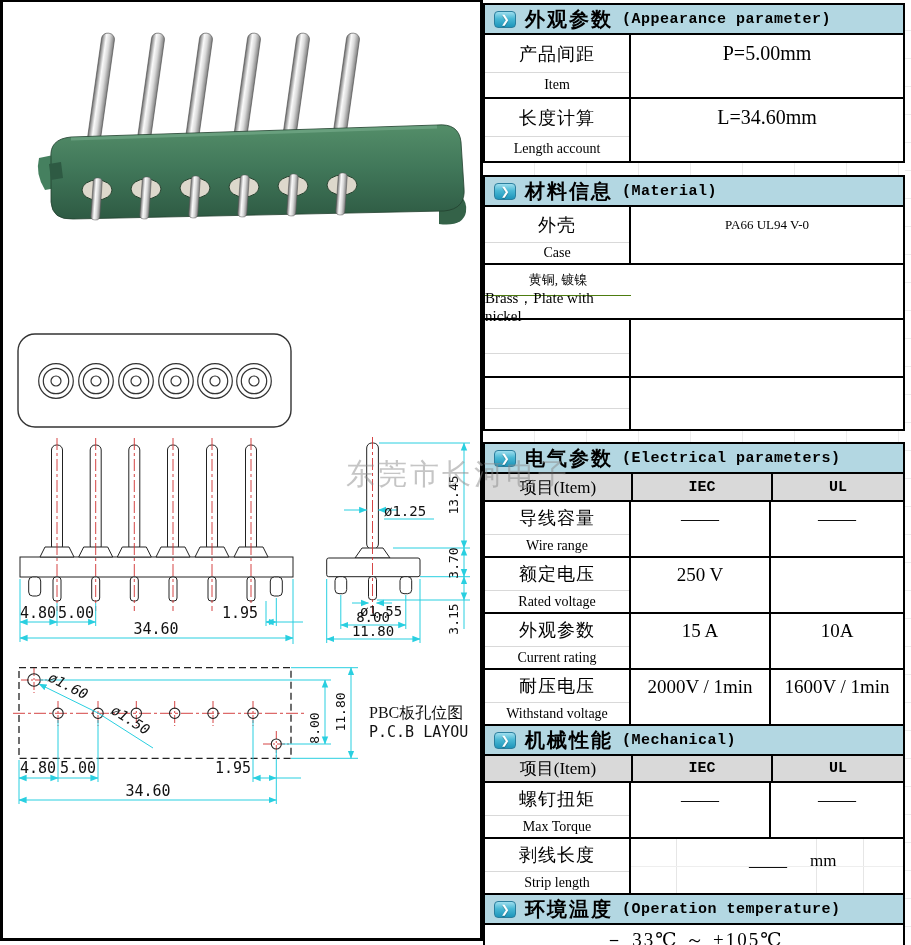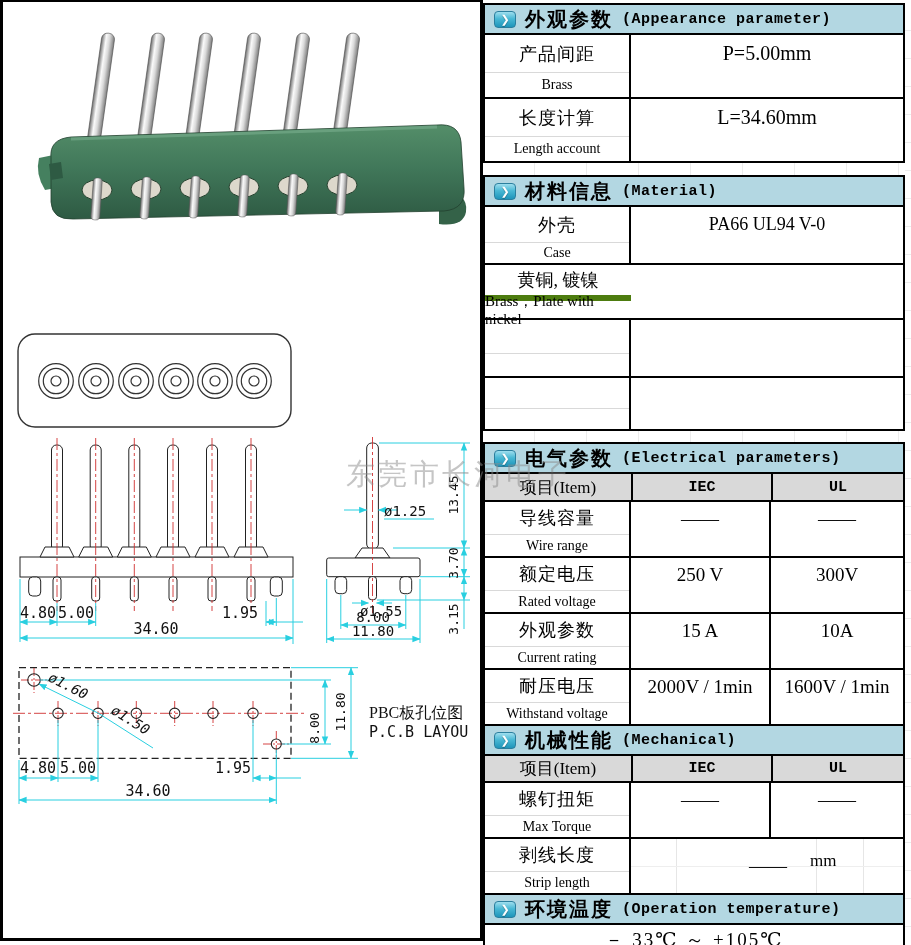--- a/index.html
+++ b/index.html
@@ -38,24 +38,24 @@
 
   .rowpair { display:grid; grid-template-columns:146px 1fr; }
   .rowpair + .rowpair { border-top:2px solid #000; }
   .rowpair .lbl { border-right:2px solid #000; text-align:center; }
   .zh-l { height:35px; display:flex; align-items:center; justify-content:center;
           font-size:18px; letter-spacing:1px; }
   .en-l { height:22px; display:flex; align-items:center; justify-content:center;
           font-size:14px; border-top:1px solid #d9d9d9; }
   .tall .zh-l { height:37px; } .tall .en-l { height:25px; }
   .val { position:relative; }
-  .v-main { height:35px; display:flex; align-items:center; justify-content:center; font-size:18px; }
+  .v-main { height:35px; display:flex; align-items:center; justify-content:center; font-size:13px; }
   .tall .v-main { height:37px; font-size:20px; }
   .v-sub  { height:22px; display:flex; align-items:center; justify-content:center;
-            font-size:15px; border-top:6px solid #4d7c0f; }
+            font-size:15px; border-top:1px solid #4d7c0f; }
 
   .r3 .val3 { display:grid; grid-template-columns:140px 1fr; }
   .r3 .val3 .c { display:flex; align-items:flex-start; justify-content:center; }
   .r3 .val3 .c .t { height:33px; display:flex; align-items:center; font-size:19px; }
   .r3 .val3 .c2 { border-right:2px solid #000; }
 
   .gridhead { display:grid; grid-template-columns:146px 140px 1fr; background:#d9d9d9;
               border-bottom:2px solid #000; height:28px; }
   .gridhead .gc { display:flex; align-items:center; justify-content:center; }
   .gridhead .gc + .gc { border-left:2px solid #000; }
@@ -346,21 +346,21 @@
 
     <div class="sect">
       <div class="sec-h">
         <span class="ico">❯</span>
         <span class="zh">外观参数</span>
         <span class="en">(Appearance parameter)</span>
       </div>
       <div class="rowpair tall">
         <div class="lbl">
           <div class="zh-l">产品间距</div>
-          <div class="en-l">Brass</div>
+          <div class="en-l">Item</div>
         </div>
         <div class="val">
             <div class="v-main">P=5.00mm</div>
           </div>
       </div>
       <div class="rowpair tall">
         <div class="lbl">
           <div class="zh-l">长度计算</div>
           <div class="en-l">Length account</div>
         </div>
@@ -435,23 +435,20 @@
         </div>
       </div>
       <div class="rowpair r3">
         <div class="lbl">
           <div class="zh-l" style="height:32px">额定电压</div>
           <div class="en-l">Rated voltage</div>
         </div>
         <div class="val3">
           <div class="c c2">
               <span class="t">250 V</span>
-            </div>
-          <div class="c">
-              <span class="t">300V</span>
             </div>
         </div>
       </div>
       <div class="rowpair r3">
         <div class="lbl">
           <div class="zh-l" style="height:32px">外观参数</div>
           <div class="en-l">Current rating</div>
         </div>
         <div class="val3">
           <div class="c c2">

